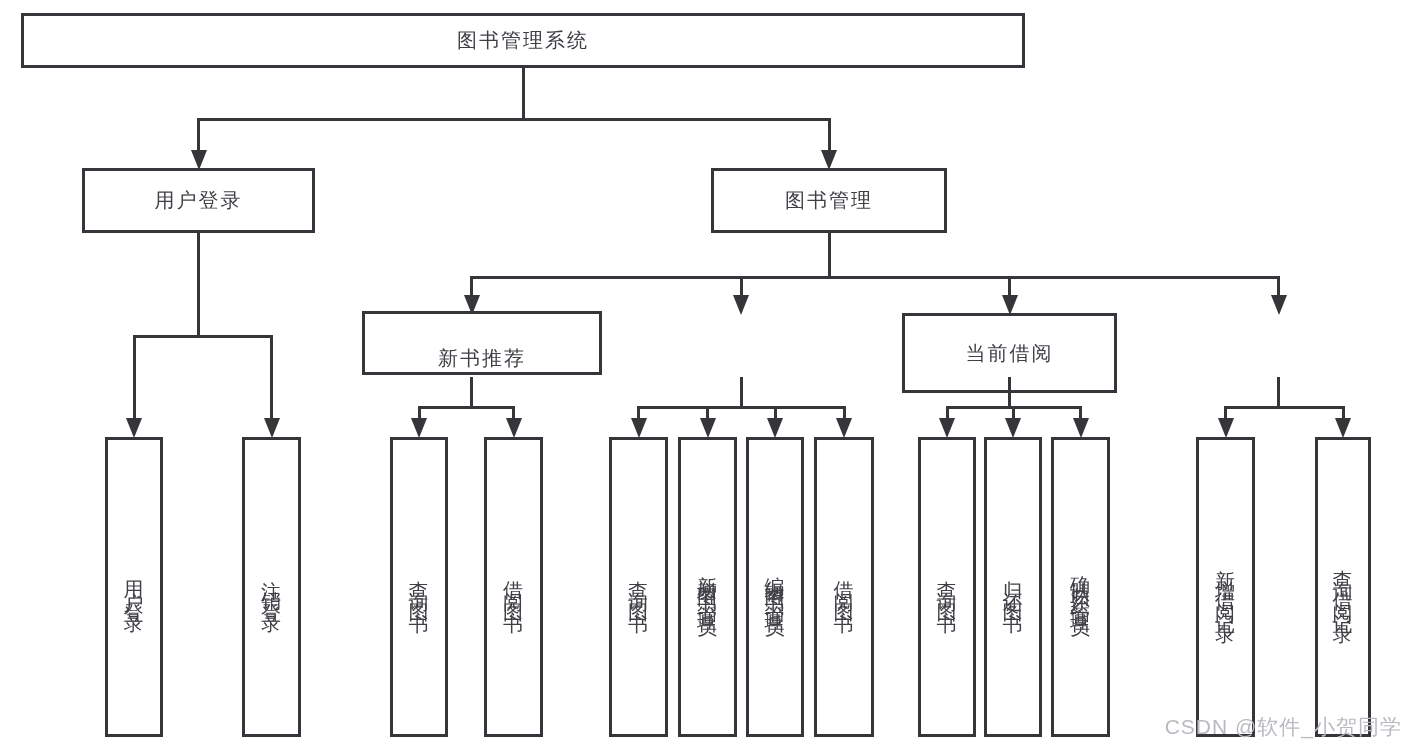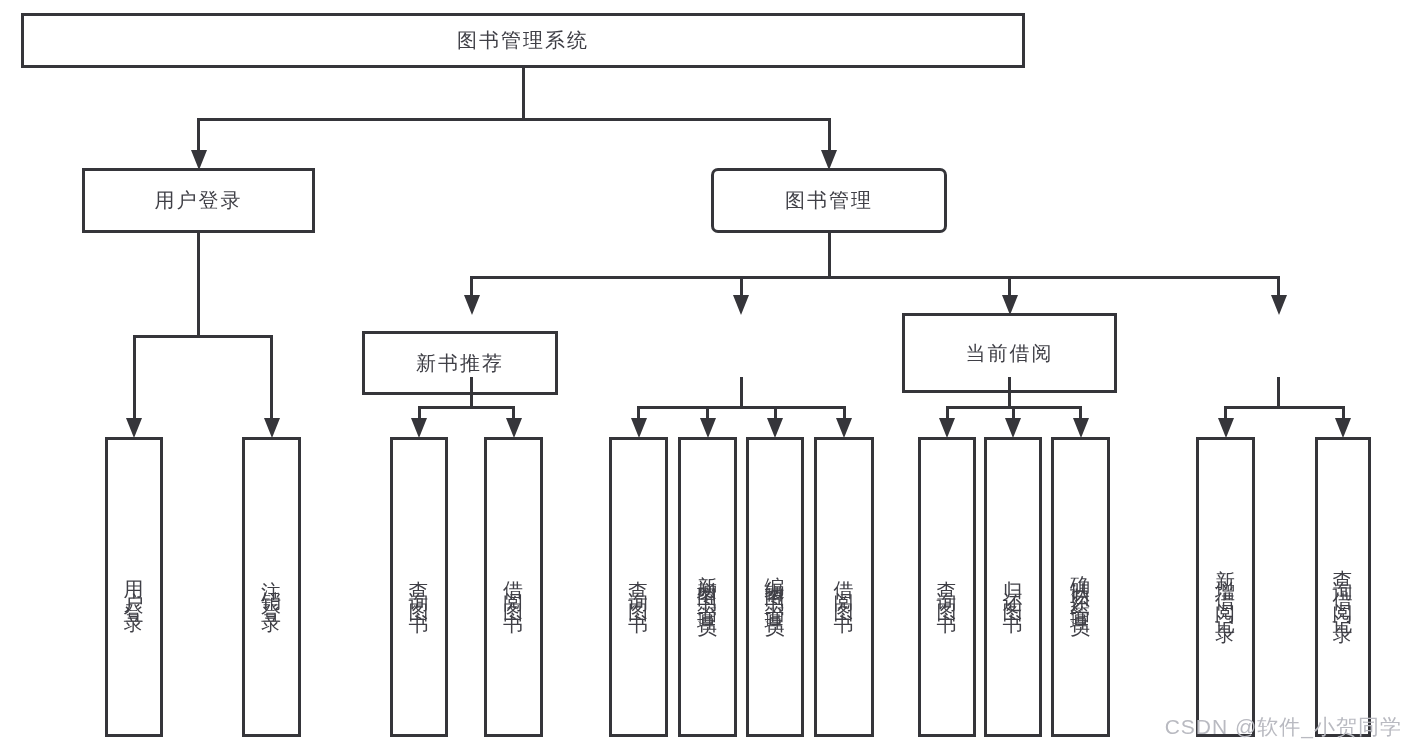--- a/index.html
+++ b/index.html
@@ -70,21 +70,21 @@
   <div class="vl" style="left:521.5px; top:68px; height:53px;"></div>
   <div class="hl" style="left:197px; top:118px; width:633.5px;"></div>
   <div class="vl" style="left:197px; top:118px; height:33px;"></div>
   <div class="vl" style="left:827.5px; top:118px; height:33px;"></div>
   <div class="arrow" style="left:190.5px; top:150px;"></div>
   <div class="arrow" style="left:821px; top:150px;"></div>
 
   <div class="box" style="left:82px; top:168px; width:233px; height:65px;">
     <span class="hlabel">用户登录</span>
   </div>
-  <div class="box" style="left:711px; top:168px; width:236px; height:65px;border-radius:7px;">
+  <div class="box" style="left:711px; top:168px; width:236px; height:65px;">
     <span class="hlabel">图书管理</span>
   </div>
 
   <div class="vl" style="left:197px; top:233px; height:103px;"></div>
   <div class="hl" style="left:132.5px; top:335px; width:140.5px;"></div>
   <div class="vl" style="left:132.5px; top:335px; height:85px;"></div>
   <div class="vl" style="left:270px; top:335px; height:85px;"></div>
   <div class="arrow" style="left:126px; top:418px;"></div>
   <div class="arrow" style="left:263.5px; top:418px;"></div>
 
@@ -92,21 +92,21 @@
   <div class="hl" style="left:470px; top:276px; width:810px;"></div>
   <div class="vl" style="left:470px; top:276px; height:21px;"></div>
   <div class="vl" style="left:739.5px; top:276px; height:21px;"></div>
   <div class="vl" style="left:1008px; top:276px; height:21px;"></div>
   <div class="vl" style="left:1277px; top:276px; height:21px;"></div>
   <div class="arrow" style="left:463.5px; top:295px;"></div>
   <div class="arrow" style="left:733px; top:295px;"></div>
   <div class="arrow" style="left:1001.5px; top:295px;"></div>
   <div class="arrow" style="left:1270.5px; top:295px;"></div>
 
-  <div class="box" style="left:362px; top:331px; width:196px; height:64px;">
+  <div class="box" style="left:362px; top:311px; width:240px; height:64px;align-items:flex-end;">
     <span class="hlabel">新书推荐</span>
   </div>
   <div class="box" style="left:902px; top:313px; width:215px; height:80px;">
     <span class="hlabel">当前借阅</span>
   </div>
 
   <div class="vl" style="left:470px; top:377px; height:32px;"></div>
   <div class="vl" style="left:739.5px; top:377px; height:32px;"></div>
   <div class="vl" style="left:1008px; top:377px; height:32px;"></div>
   <div class="vl" style="left:1277px; top:377px; height:32px;"></div>

